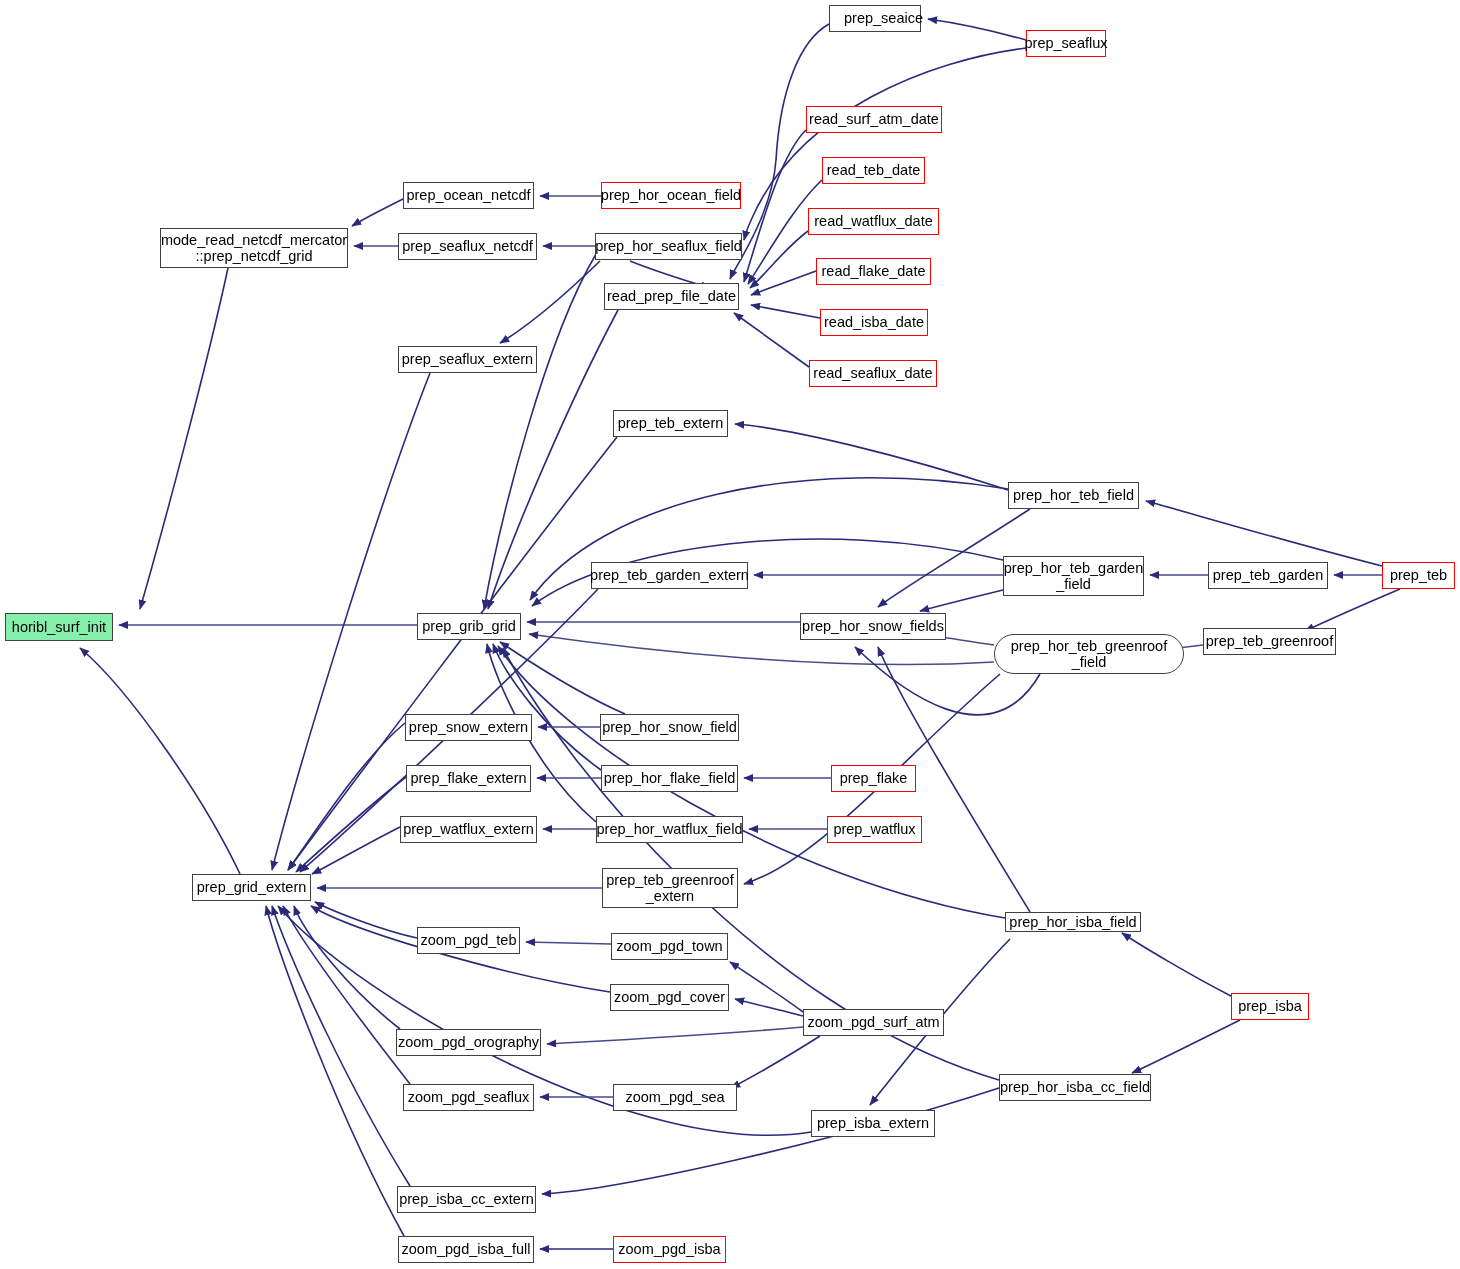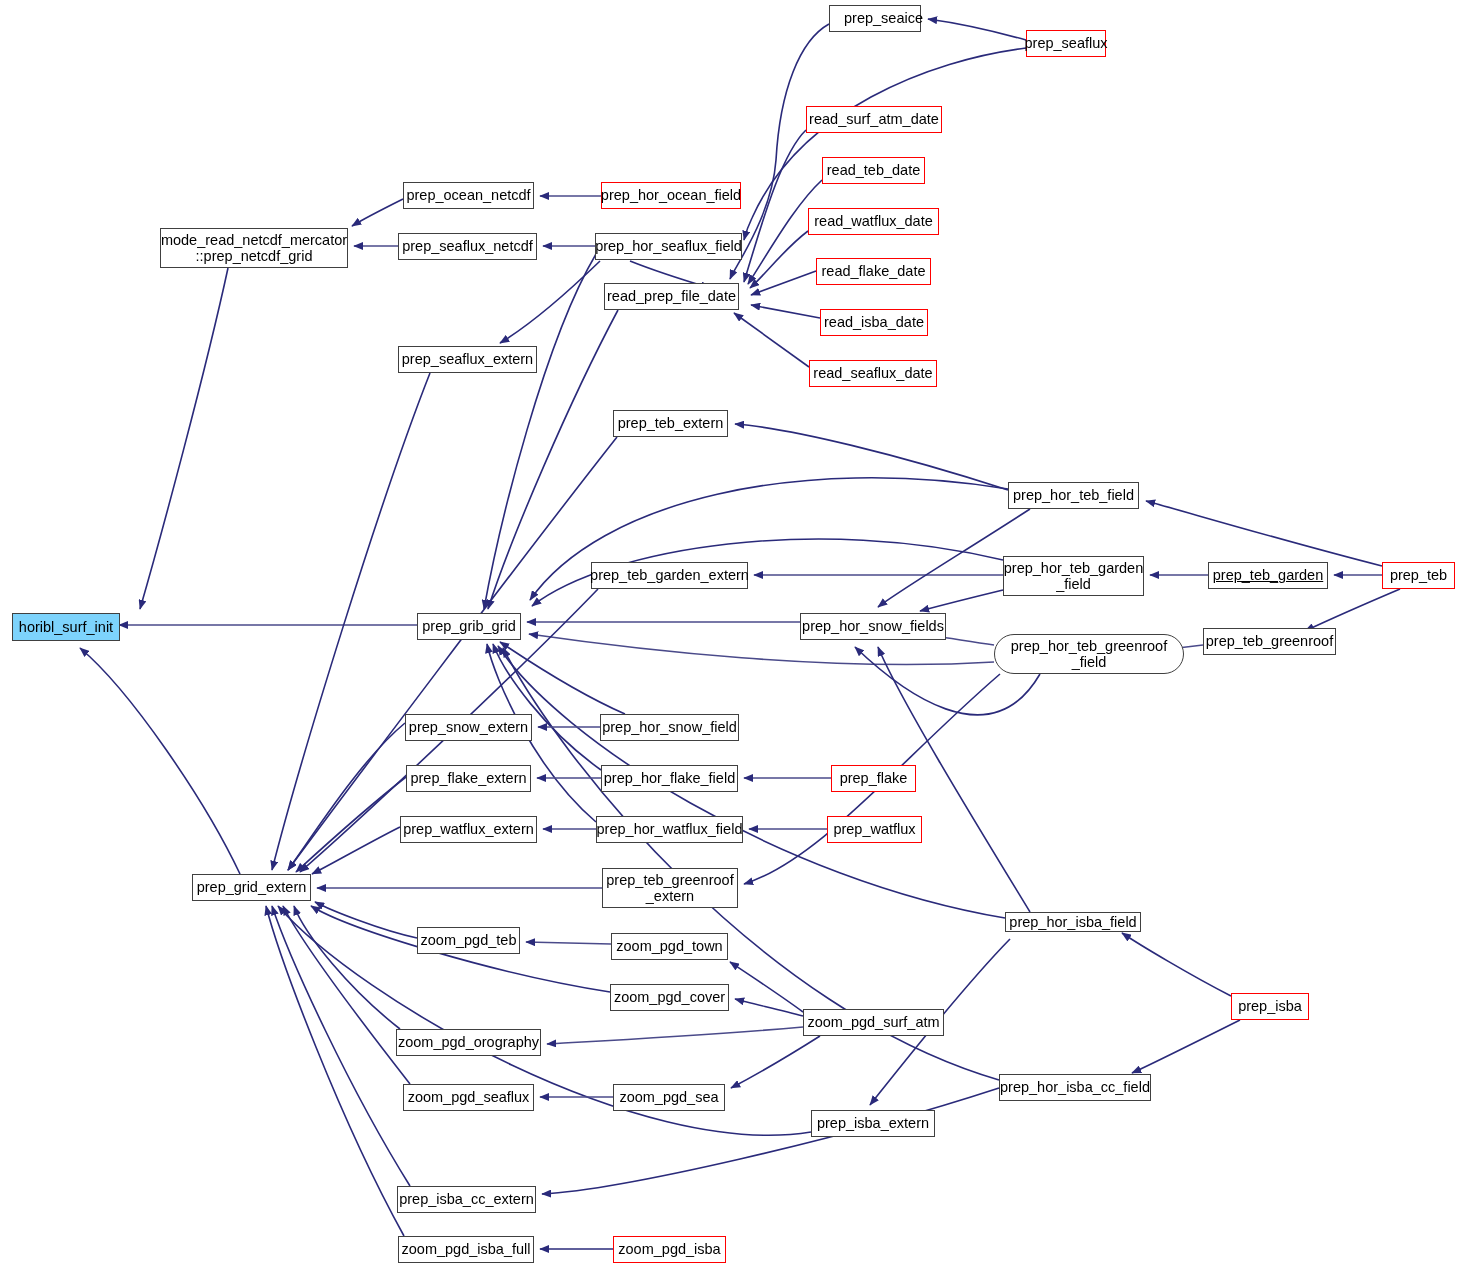--- a/index.html
+++ b/index.html
@@ -5,21 +5,21 @@
   html,body{margin:0;padding:0;background:#ffffff;}
   #canvas{position:relative;width:1460px;height:1269px;background:#fff;
           font-family:"Liberation Sans","DejaVu Sans",sans-serif;overflow:hidden;}
   svg.edges{position:absolute;left:0;top:0;width:1460px;height:1269px;pointer-events:none;}
   .node{position:absolute;box-sizing:border-box;display:flex;align-items:center;
         justify-content:center;text-align:center;background:#ffffff;
         border:1px solid #000000;font-size:14.5px;color:#000000;line-height:1.12;
         white-space:pre-line;letter-spacing:0px;}
   .node.thick{border:1.6px solid #404040;}
   .node.red{border:1.6px solid #ff0000;}
-  .node.cur{background:#7dd3fc;border:1.6px solid #404040;margin-left:7px;}
+  .node.cur{background:#86efac;border:1.6px solid #404040;}
 </style>
 </head>
 <body>
 
 <div id="canvas">
   <svg class="edges" viewBox="0 0 1460 1269">
     <defs>
       <marker id="ah" markerWidth="10" markerHeight="8" refX="9.2" refY="4" orient="auto" markerUnits="userSpaceOnUse">
         <path d="M0,0 L10,4 L0,8 z" fill="#2a2a7a"></path>
       </marker>
@@ -123,21 +123,21 @@
       <div class="node red" style="left: 822px; top: 157px; width: 103px; height: 27px;">read_teb_date</div>
       <div class="node red" style="left: 808px; top: 208px; width: 131px; height: 27px;">read_watflux_date</div>
       <div class="node red" style="left: 816px; top: 258px; width: 115px; height: 27px;">read_flake_date</div>
       <div class="node red" style="left: 820px; top: 309px; width: 108px; height: 27px;">read_isba_date</div>
       <div class="node red" style="left: 809px; top: 360px; width: 128px; height: 27px;">read_seaflux_date</div>
       <div class="node thick" style="left: 613px; top: 410px; width: 115px; height: 27px;">prep_teb_extern</div>
       <div class="node thick" style="left: 1008px; top: 482px; width: 131px; height: 27px;">prep_hor_teb_field</div>
       <div class="node thick" style="left: 591px; top: 562px; width: 157px; height: 27px;">prep_teb_garden_extern</div>
       <div class="node thick" style="left: 1003px; top: 556px; width: 141px; height: 40px;">prep_hor_teb_garden
 _field</div>
-      <div class="node thick" style="left: 1208px; top: 562px; width: 120px; height: 27px; text-decoration: underline;">prep_teb_garden</div>
+      <div class="node thick" style="left: 1208px; top: 562px; width: 120px; height: 27px;">prep_teb_garden</div>
       <div class="node red" style="left: 1382px; top: 562px; width: 73px; height: 27px;">prep_teb</div>
       <div class="node thick" style="left: 417px; top: 613px; width: 104px; height: 27px;">prep_grib_grid</div>
       <div class="node thick" style="left: 800px; top: 613px; width: 146px; height: 27px;">prep_hor_snow_fields</div>
       <div class="node thick" style="left: 994px; top: 634px; width: 190px; height: 40px; border-radius: 20px;">prep_hor_teb_greenroof
 _field</div>
       <div class="node thick" style="left: 1203px; top: 628px; width: 133px; height: 27px;">prep_teb_greenroof</div>
       <div class="node thick" style="left: 405px; top: 714px; width: 127px; height: 27px;">prep_snow_extern</div>
       <div class="node thick" style="left: 600px; top: 714px; width: 139px; height: 27px;">prep_hor_snow_field</div>
       <div class="node thick" style="left: 406px; top: 765px; width: 125px; height: 27px;">prep_flake_extern</div>
       <div class="node thick" style="left: 601px; top: 765px; width: 137px; height: 27px;">prep_hor_flake_field</div>
@@ -147,21 +147,21 @@
       <div class="node red" style="left: 827px; top: 816px; width: 95px; height: 27px;">prep_watflux</div>
       <div class="node thick" style="left: 192px; top: 874px; width: 119px; height: 27px;">prep_grid_extern</div>
       <div class="node thick" style="left: 602px; top: 868px; width: 136px; height: 40px;">prep_teb_greenroof
 _extern</div>
       <div class="node thick" style="left: 417px; top: 927px; width: 103px; height: 27px;">zoom_pgd_teb</div>
       <div class="node thick" style="left: 611px; top: 933px; width: 117px; height: 27px;">zoom_pgd_town</div>
       <div class="node thick" style="left: 610px; top: 984px; width: 119px; height: 27px;">zoom_pgd_cover</div>
       <div class="node thick" style="left: 803px; top: 1009px; width: 141px; height: 27px;">zoom_pgd_surf_atm</div>
       <div class="node thick" style="left: 396px; top: 1029px; width: 145px; height: 27px;">zoom_pgd_orography</div>
       <div class="node thick" style="left: 403px; top: 1084px; width: 131px; height: 27px;">zoom_pgd_seaflux</div>
-      <div class="node thick" style="left: 613px; top: 1084px; width: 112px; height: 27px;">zoom_pgd_sea</div>
+      <div class="node thick" style="left: 613px; top: 1084px; width: 124px; height: 27px;">zoom_pgd_sea</div>
       <div class="node thick" style="left: 1005px; top: 912px; width: 136px; height: 20px;">prep_hor_isba_field</div>
       <div class="node red" style="left: 1231px; top: 993px; width: 78px; height: 27px;">prep_isba</div>
       <div class="node thick" style="left: 999px; top: 1074px; width: 152px; height: 27px;">prep_hor_isba_cc_field</div>
       <div class="node thick" style="left: 811px; top: 1110px; width: 124px; height: 27px;">prep_isba_extern</div>
       <div class="node thick" style="left: 397px; top: 1186px; width: 139px; height: 27px;">prep_isba_cc_extern</div>
       <div class="node thick" style="left: 398px; top: 1236px; width: 136px; height: 27px;">zoom_pgd_isba_full</div>
       <div class="node red" style="left: 613px; top: 1236px; width: 113px; height: 27px;">zoom_pgd_isba</div>
     </div>
 </div>
 

